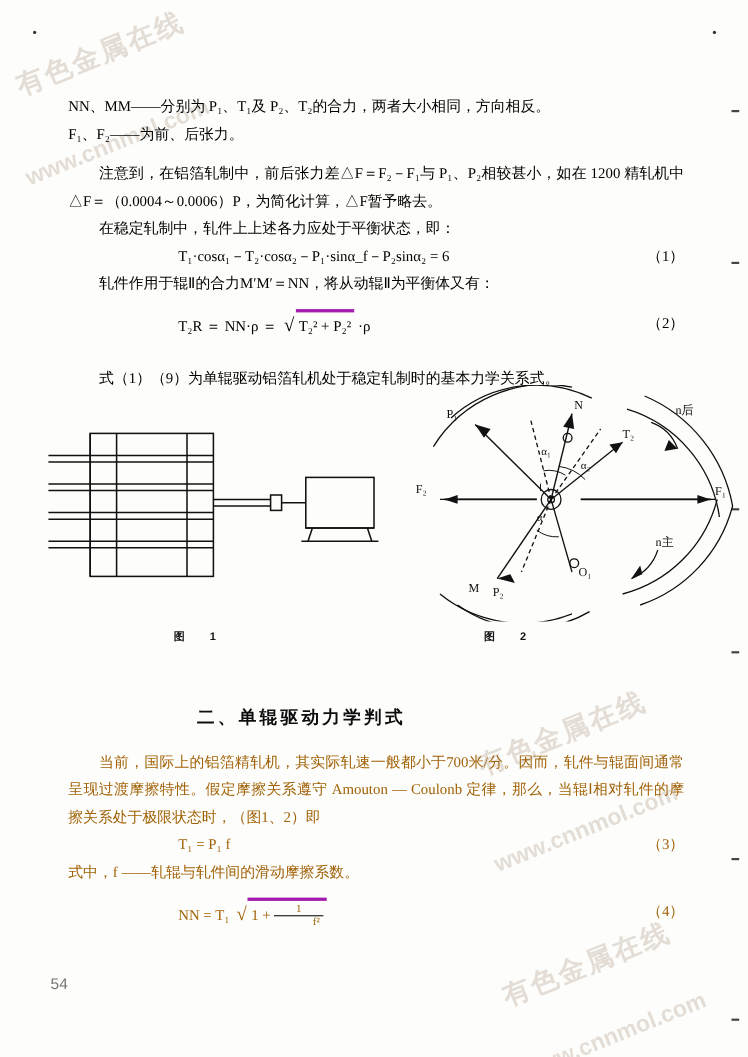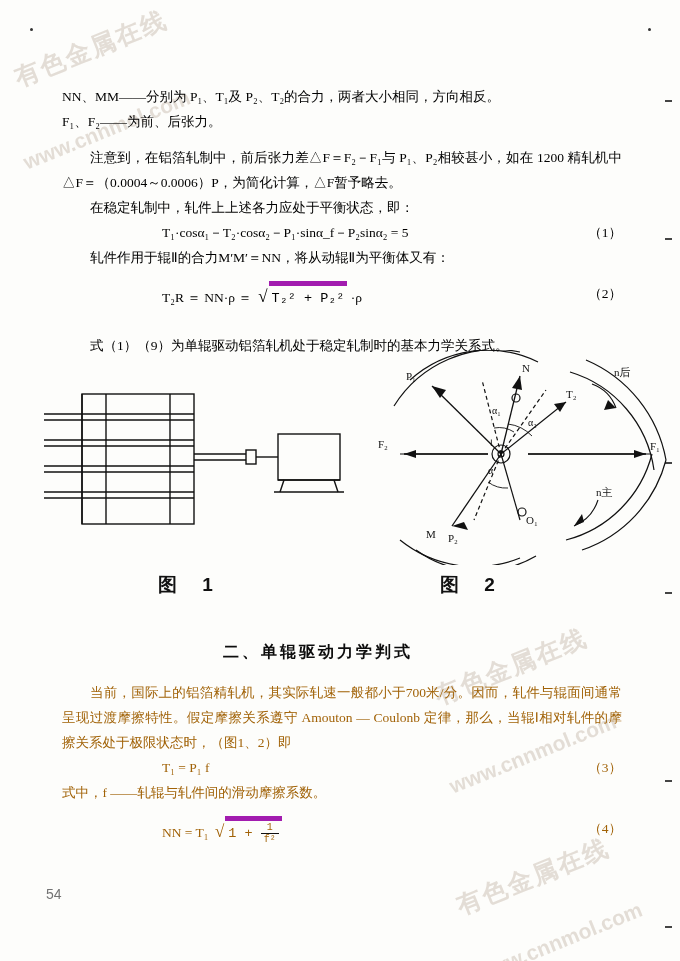--- a/index.html
+++ b/index.html
@@ -54,58 +54,56 @@
     display: block;
     position: relative;
     white-space: nowrap;
   }
   .eq-body { display: inline-block; }
   .eq-num { position: absolute; right: 0; }
   .center-eq { padding-left: 100px; }
   .sqrt-wrap { display: inline-block; position: relative; padding-left: 3px; }
   .sqrt-bar {
     display: inline-block;
-    border-top: 5px solid #a21caf;
+    border-top: 3px solid #a21caf;
     padding: 0 3px;
     margin-left: 1px;
-    font-family: Liberation Mono, monospace;
   }
   .radic { font-size: 17px; }
 
   
   .figures {
     position: absolute;
     left: 0px;
     top: 350px;
     width: 680px;
     height: 250px;
   }
   .fig-caption {
     position: absolute;
     font-family: "Liberation Sans", sans-serif;
     font-weight: bold;
-    font-size: 19px;
+    font-size: 10px;
     letter-spacing: 10px;
     color: #111;
   }
   .fig1-cap { left: 158px; top: 222px; }
   .fig2-cap { left: 420px; top: 222px; padding-left: 20px; }
 
   
   .sec-head {
     position: absolute;
     left: 0;
     width: 548px;
     top: 642px;
     text-align: center;
     font-size: 16px;
     font-weight: bold;
     letter-spacing: 3px;
     color: #0d0d0d;
-    padding-left: 44px;
   }
 
   .body-text2 {
     position: absolute;
     left: 62px;
     width: 560px;
     top: 680px;
     font-size: 13.5px;
     line-height: 25px;
     color: #a16207;
@@ -155,21 +153,21 @@
   <div class="dot-mark" style="left:30px; top:28px;"></div>
   <div class="dot-mark" style="left:648px; top:28px;"></div>
 
   <div class="body-text">
     <div class="p">NN、MM——分别为 P₁、T₁及 P₂、T₂的合力，两者大小相同，方向相反。</div>
     <div class="p">F₁、F₂——为前、后张力。</div>
     <div class="gap"></div>
     <div class="p indent2">注意到，在铝箔轧制中，前后张力差△F＝F₂－F₁与 P₁、P₂相较甚小，如在 1200 精轧机中△F＝（0.0004～0.0006）P，为简化计算，△F暂予略去。</div>
     <div class="p indent2">在稳定轧制中，轧件上上述各力应处于平衡状态，即：</div>
     <div class="eq-line center-eq">
-      <span class="eq-body">T₁·cosα₁－T₂·cosα₂－P₁·sinα_f－P₂sinα₂ = 5</span>
+      <span class="eq-body">T₁·cosα₁－T₂·cosα₂－P₁·sinα_f－P₂sinα₂ = 6</span>
       <span class="eq-num">（1）</span>
     </div>
     <div class="p indent2">轧件作用于辊Ⅱ的合力M′M′＝NN，将从动辊Ⅱ为平衡体又有：</div>
     <div class="gap"></div>
     <div class="eq-line center-eq">
       <span class="eq-body">
         <span>T₂R ＝ NN·ρ ＝</span>
         <span class="sqrt-wrap"><span class="radic">√</span><span class="sqrt-bar">T₂² + P₂²</span></span>
         <span>·ρ</span>
       </span>
@@ -303,21 +301,21 @@
     <div class="p indent2">当前，国际上的铝箔精轧机，其实际轧速一般都小于700米/分。因而，轧件与辊面间通常呈现过渡摩擦特性。假定摩擦关系遵守 Amouton — Coulonb 定律，那么，当辊Ⅰ相对轧件的摩擦关系处于极限状态时，（图1、2）即</div>
     <div class="eq-line center-eq">
       <span class="eq-body">T₁ = P₁ f</span>
       <span class="eq-num">（3）</span>
     </div>
     <div class="p">式中，f ——轧辊与轧件间的滑动摩擦系数。</div>
     <div class="gap"></div>
     <div class="eq-line center-eq">
       <span class="eq-body">
         <span>NN = T₁</span>
-        <span class="sqrt-wrap"><span class="radic">√</span><span class="sqrt-bar">1 +&nbsp;<span style="display:inline-block;text-align:center;vertical-align:middle;line-height:11px;font-size:10px;"><span style="display:block;border-bottom:1px solid #111;padding:0 3px;">1</span><span style="display:block;padding:0 3px;">f²</span></span></span></span>
+        <span class="sqrt-wrap"><span class="radic">√</span><span class="sqrt-bar">1 +&nbsp;<span style="display:inline-block;text-align:center;vertical-align:middle;line-height:11px;font-size:10px;"><span style="display:block;border-bottom:1px solid #111;padding:0 3px;">1</span><span style="display:block;padding:0 3px;margin-left:32px;">f²</span></span></span></span>
       </span>
       <span class="eq-num">（4）</span>
     </div>
   </div>
 
   <div class="page-num">54</div>
 
 </div>
 
 </body></html>

